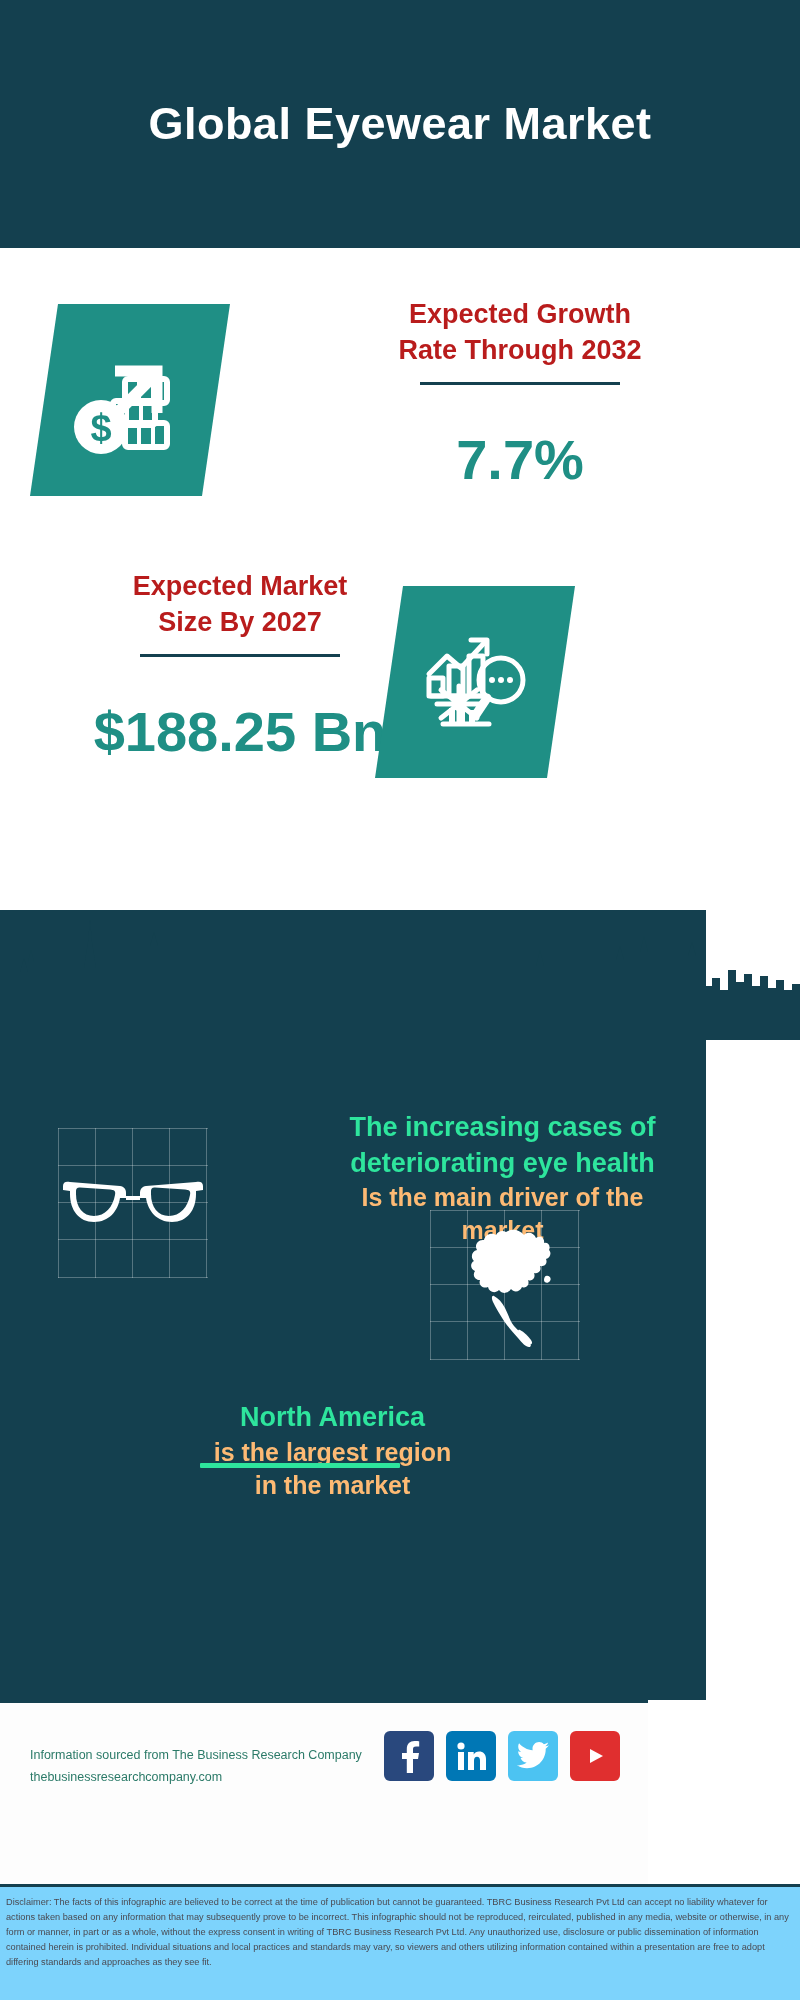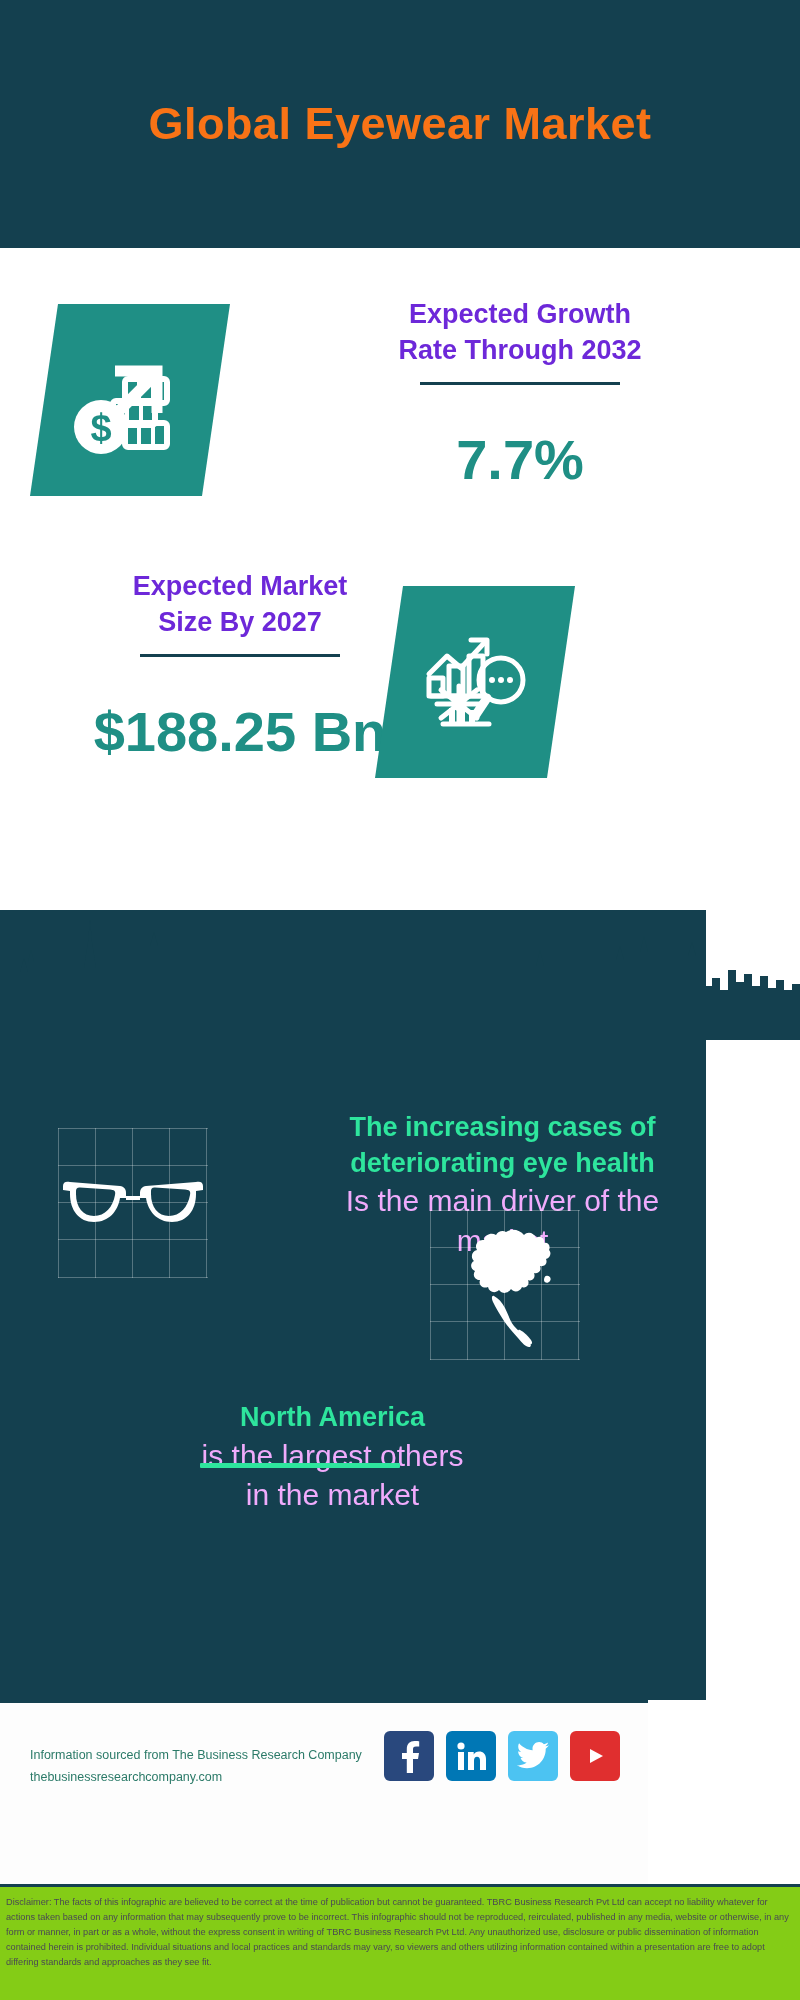--- a/index.html
+++ b/index.html
@@ -8,41 +8,41 @@
     font-family:"Liberation Sans", sans-serif;
     width:800px; height:2000px; position:relative; overflow:hidden;
   }
 
   
   .header{
     position:absolute; top:0; left:0; width:800px; height:248px;
     background:#14404f; display:flex; align-items:center; justify-content:center;
   }
   .header-title{
-    color:#f97316; font-size:45px; font-weight:bold; letter-spacing:.5px;
+    color:#ffffff; font-size:45px; font-weight:bold; letter-spacing:.5px;
     text-align:left; line-height:1.1;
   }
 
   
   .white-zone{
     position:absolute; top:248px; left:0; width:800px; height:742px; background:#ffffff;
   }
 
   
   .para{
     position:absolute; background:#1f8f85;
     clip-path: polygon(14% 0, 100% 0, 86% 100%, 0 100%);
     display:flex; align-items:center; justify-content:center;
   }
   .para svg{ display:block; }
 
   
   .stat-block{ position:absolute; text-align:center; }
   .stat-label{
-    color:#6d28d9; font-size:27px; font-weight:bold; line-height:1.35;
+    color:#b91c1c; font-size:27px; font-weight:bold; line-height:1.35;
   }
   .stat-rule{
     height:3px; background:#14404f; margin:13px auto 10px; width:200px;
   }
   .stat-value{
     color:#1f8f85; font-size:56px; font-weight:bold; line-height:1.05;
     white-space:nowrap;
     margin-top:46px;
   }
 
@@ -55,21 +55,21 @@
 
   .grid-box{ position:absolute; }
   .grid-box .gline{ position:absolute; background:rgba(255,255,255,.28); }
   .grid-box svg{ position:absolute; }
 
   .msg-block{ position:absolute; text-align:center; }
   .msg-accent{
     color:#2ee59d; font-size:27px; font-weight:bold; line-height:1.32;
   }
   .msg-plain{
-    color:#f0abfc; font-size:30px; font-weight:normal; line-height:1.32;
+    color:#fdba74; font-size:25px; font-weight:bold; line-height:1.32;
   }
 
   .green-rule{
     position:absolute; left:200px; top:1463px; width:200px; height:5px;
     background:#2ee59d; border-radius:1px;
   }
 
   
   .footer{
     position:absolute; top:1700px; left:0; width:648px; height:184px;
@@ -87,21 +87,21 @@
     display:flex; align-items:center; justify-content:center;
   }
   .social svg{ display:block; }
   .fb{ background:#29487d; }
   .li{ background:#0077b5; }
   .tw{ background:#4cc3f2; }
   .yt{ background:#e02f2f; }
 
   .disclaimer{
     position:absolute; top:1884px; left:0; width:800px; height:116px;
-    background:#84cc16; border-top:3px solid #14404f;
+    background:#7dd3fc; border-top:3px solid #14404f;
     padding:8px 6px 12px 6px;
     color:#4a4a52; font-size:9.2px; line-height:1.62; text-align:left;
   }
 </style>
 </head>
 <body>
 
 <div class="header">
   <div class="header-title">Global Eyewear Market</div>
 </div>
@@ -204,21 +204,21 @@
 
   <div class="msg-block" style="left:225px; top:200px; width:555px;">
     <div class="msg-accent">The increasing cases of</div>
     <div class="msg-accent">deteriorating eye health</div>
     <div class="msg-plain">Is the main driver of the</div>
     <div class="msg-plain">market</div>
   </div>
 
   <div class="msg-block" style="left:45px; top:490px; width:575px;">
     <div class="msg-accent">North America</div>
-    <div class="msg-plain">is the largest others</div>
+    <div class="msg-plain">is the largest region</div>
     <div class="msg-plain">in the market</div>
   </div>
 
   <div class="grid-box" style="left:430px; top:300px; width:150px; height:150px;">
     <div class="gline" style="left:0;   top:0; width:1px; height:150px;"></div>
     <div class="gline" style="left:37px;top:0; width:1px; height:150px;"></div>
     <div class="gline" style="left:74px;top:0; width:1px; height:150px;"></div>
     <div class="gline" style="left:111px;top:0;width:1px; height:150px;"></div>
     <div class="gline" style="left:148px;top:0;width:1px; height:150px;"></div>
     <div class="gline" style="top:0;   left:0; height:1px; width:150px;"></div>

